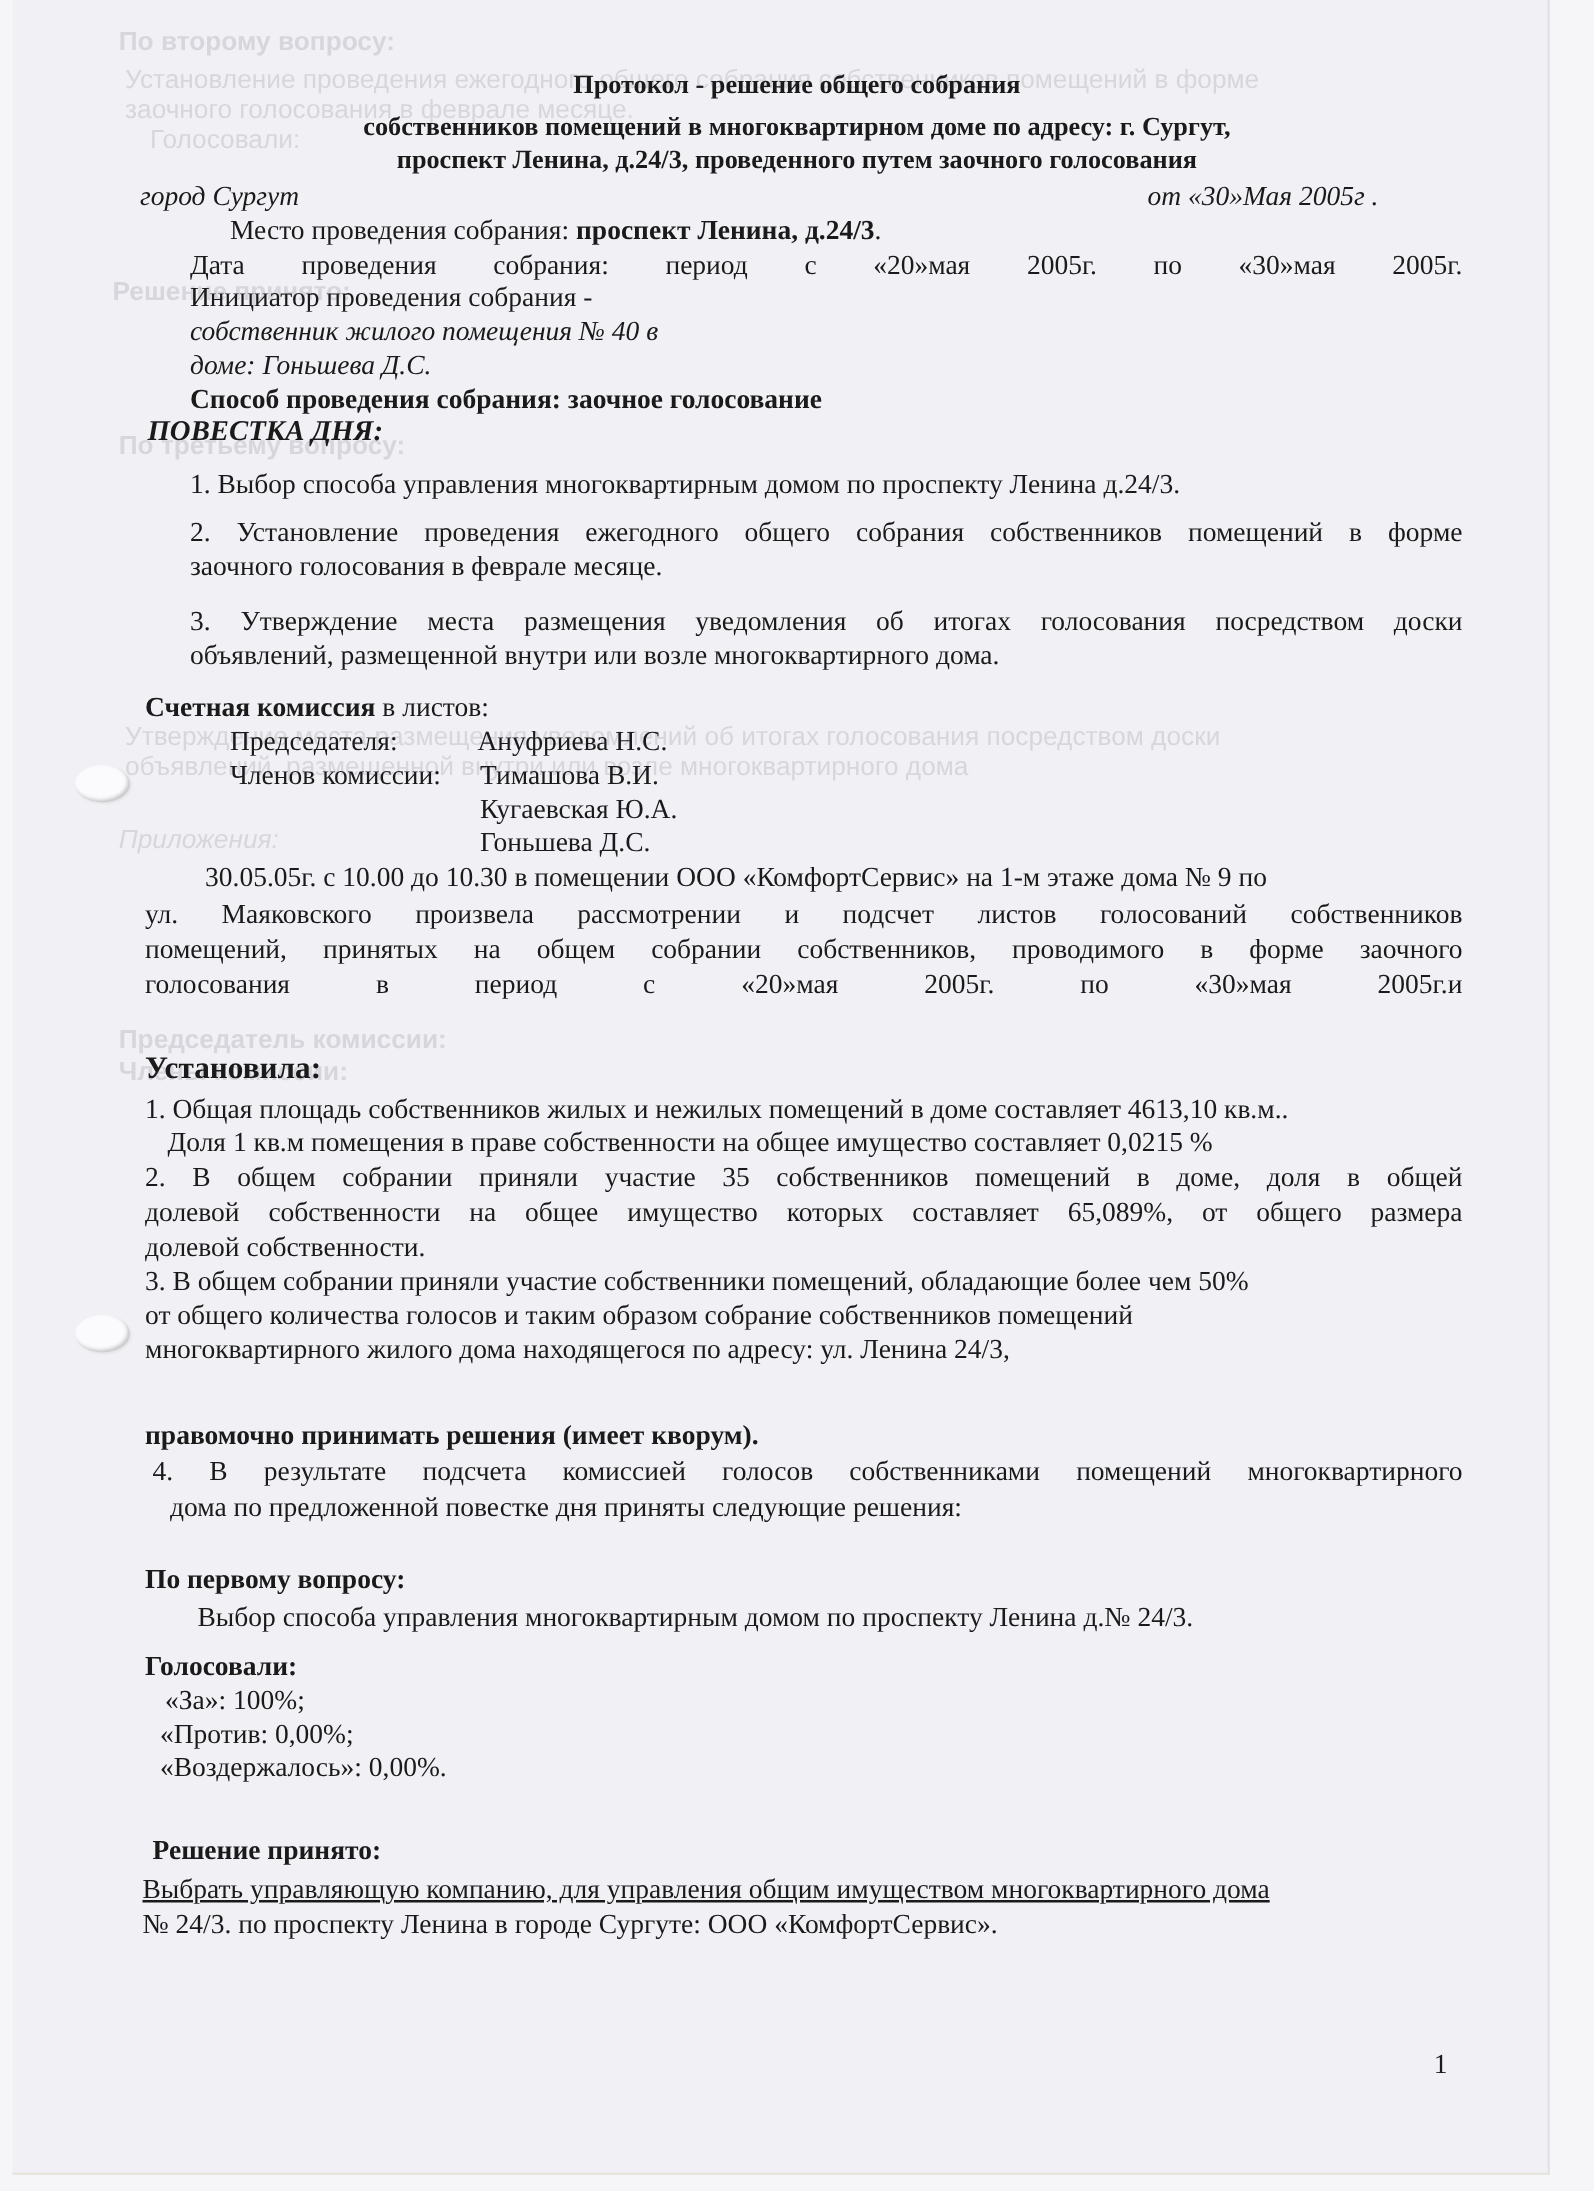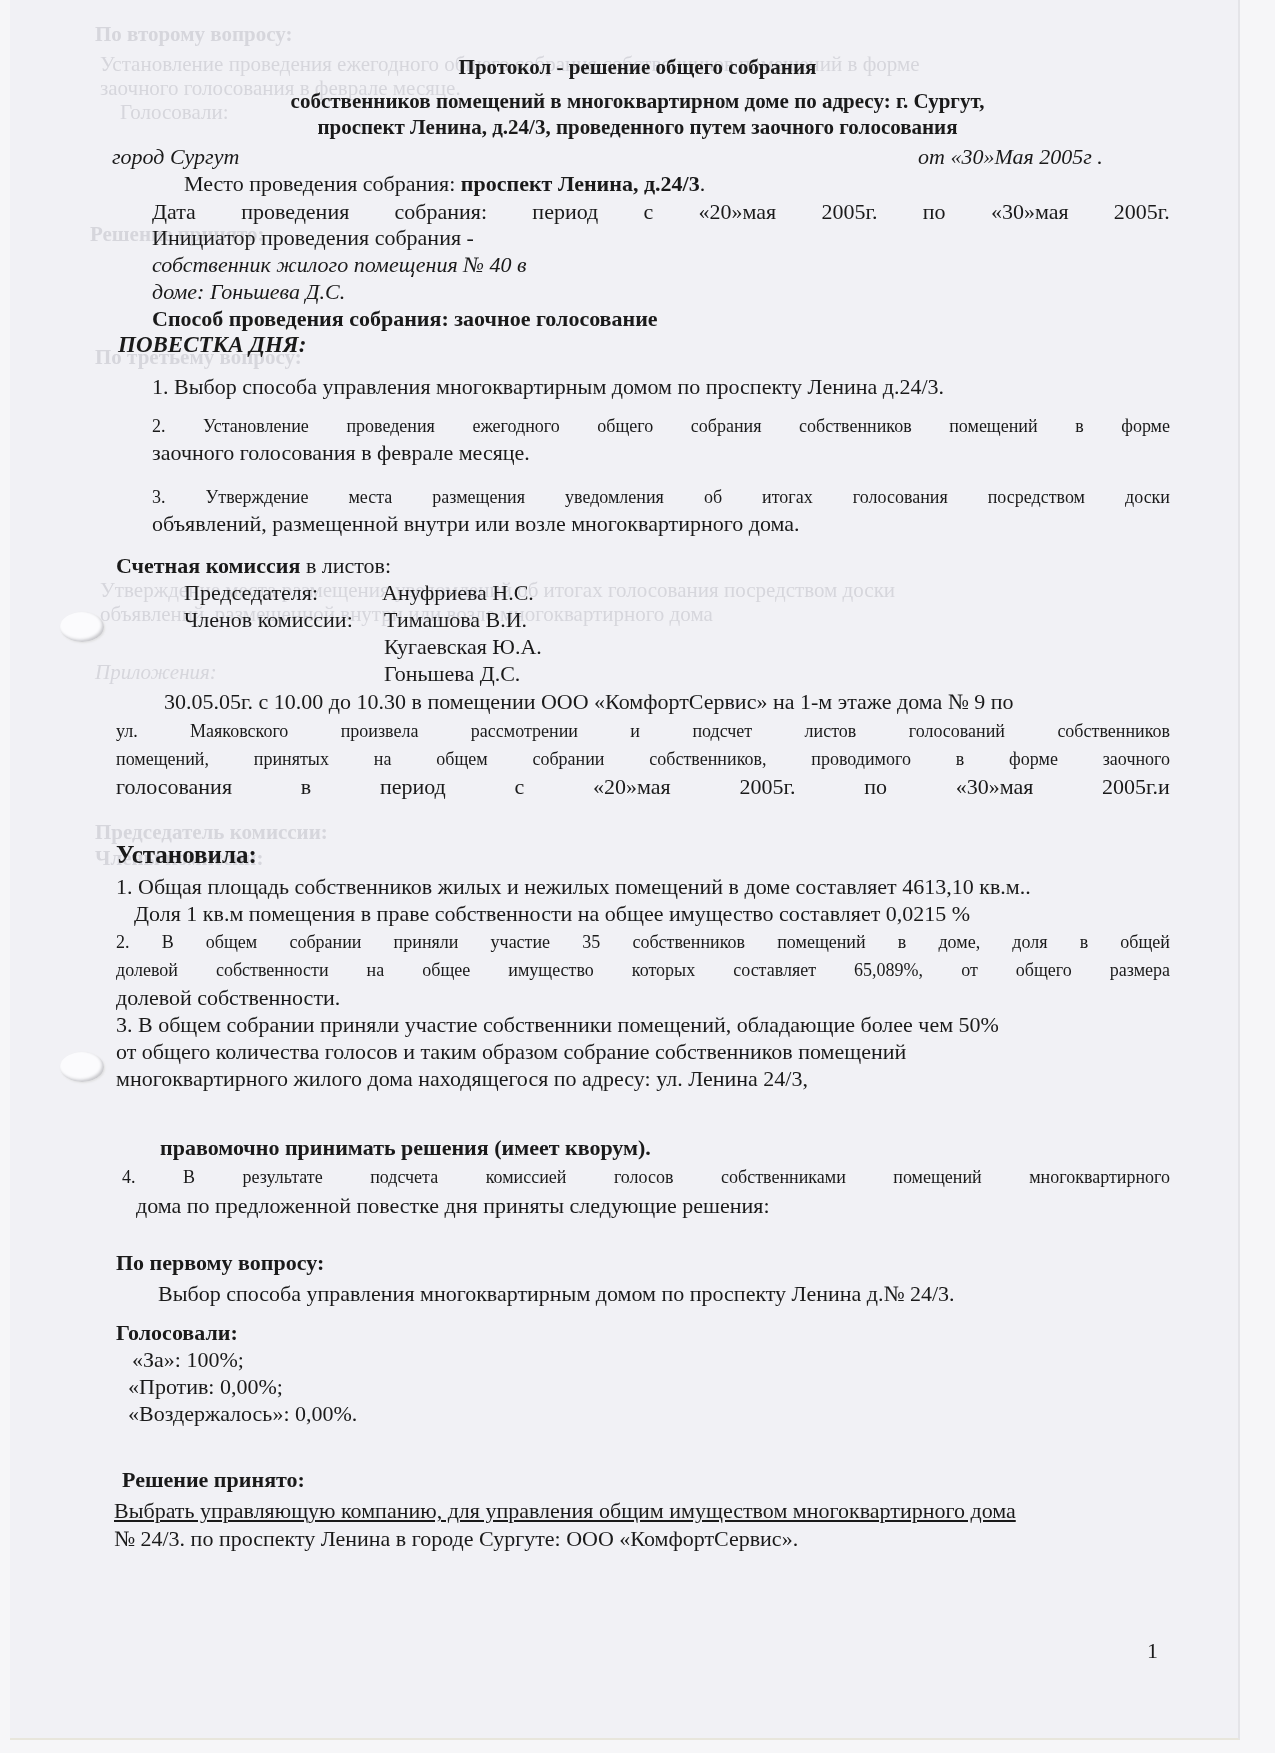--- a/index.html
+++ b/index.html
@@ -10,24 +10,24 @@
     color: #1a1a1a;
   }
   .page {
     position: absolute; left: 10px; top: 0; width: 1228px; height: 1738px;
     background: #f1f1f5;
     border-right: 2px solid #e4e4e8;
     border-bottom: 2px solid #e8e6dc;
   }
   .bleed {
     position: absolute; color: #d6d6dc; font-size: 21px; white-space: nowrap;
-    font-family: Liberation Serif, serif;
+    font-family: Liberation Sans, sans-serif;
   }
   .ln { position: absolute; white-space: nowrap; font-size: 22px; line-height: 26px; }
-  .jl { position: absolute; font-size: 18px; line-height: 26px; text-align: justify; text-align-last: justify; white-space: normal; }
+  .jl { position: absolute; font-size: 22px; line-height: 26px; text-align: justify; text-align-last: justify; white-space: normal; }
   .b { font-weight: bold; }
   .i { font-style: italic; }
   .title { font-weight: bold; font-size: 21px; text-align: center; position: absolute; left: 0; width: 1275px; line-height: 30px; }
   .punch {
     position: absolute; width: 44px; height: 30px; border-radius: 50%;
     background: #fbfbfd; box-shadow: inset -2px -2px 3px #c8c8cc, 1px 1px 2px #e0e0e0;
   }
   .pagenum { position: absolute; font-size: 22px; }
 </style>
 </head>
@@ -117,21 +117,21 @@
 
 <div class="ln" style="left:116px;top:874px;">1. Общая площадь собственников жилых и нежилых помещений в доме составляет 4613,10 кв.м..</div>
 <div class="ln" style="left:134px;top:901px;">Доля 1 кв.м помещения в праве собственности на общее имущество составляет 0,0215 %</div>
 <div class="jl" style="left:116px;top:929px;width:1054px;">2. В общем собрании приняли участие 35 собственников помещений в доме, доля в общей</div>
 <div class="jl" style="left:116px;top:957px;width:1054px;">долевой собственности на общее имущество которых составляет 65,089%, от общего размера</div>
 <div class="ln" style="left:116px;top:985px;">долевой собственности.</div>
 <div class="ln" style="left:116px;top:1012px;">3. В общем собрании приняли участие собственники помещений, обладающие более чем 50%</div>
 <div class="ln" style="left:116px;top:1039px;">от общего количества голосов и таким образом собрание собственников помещений</div>
 <div class="ln" style="left:116px;top:1066px;">многоквартирного жилого дома   находящегося по адресу: ул. Ленина 24/3,</div>
 
-<div class="ln b" style="left:116px;top:1135px;margin-left:44px;">правомочно  принимать решения (имеет кворум).</div>
+<div class="ln b" style="left:116px;top:1135px;">правомочно  принимать решения (имеет кворум).</div>
 <div class="jl" style="left:122px;top:1164px;width:1048px;">4. В результате подсчета комиссией голосов собственниками   помещений многоквартирного</div>
 <div class="ln" style="left:136px;top:1193px;">дома по предложенной повестке дня приняты следующие решения:</div>
 
 <div class="ln b" style="left:116px;top:1250px;">По первому вопросу:</div>
 <div class="ln" style="left:158px;top:1281px;">Выбор    способа    управления многоквартирным домом по проспекту Ленина д.№ 24/3.</div>
 
 <div class="ln b" style="left:116px;top:1320px;">Голосовали:</div>
 <div class="ln" style="left:132px;top:1347px;">«За»: 100%;</div>
 <div class="ln" style="left:128px;top:1374px;">«Против: 0,00%;</div>
 <div class="ln" style="left:128px;top:1401px;">«Воздержалось»: 0,00%.</div>

